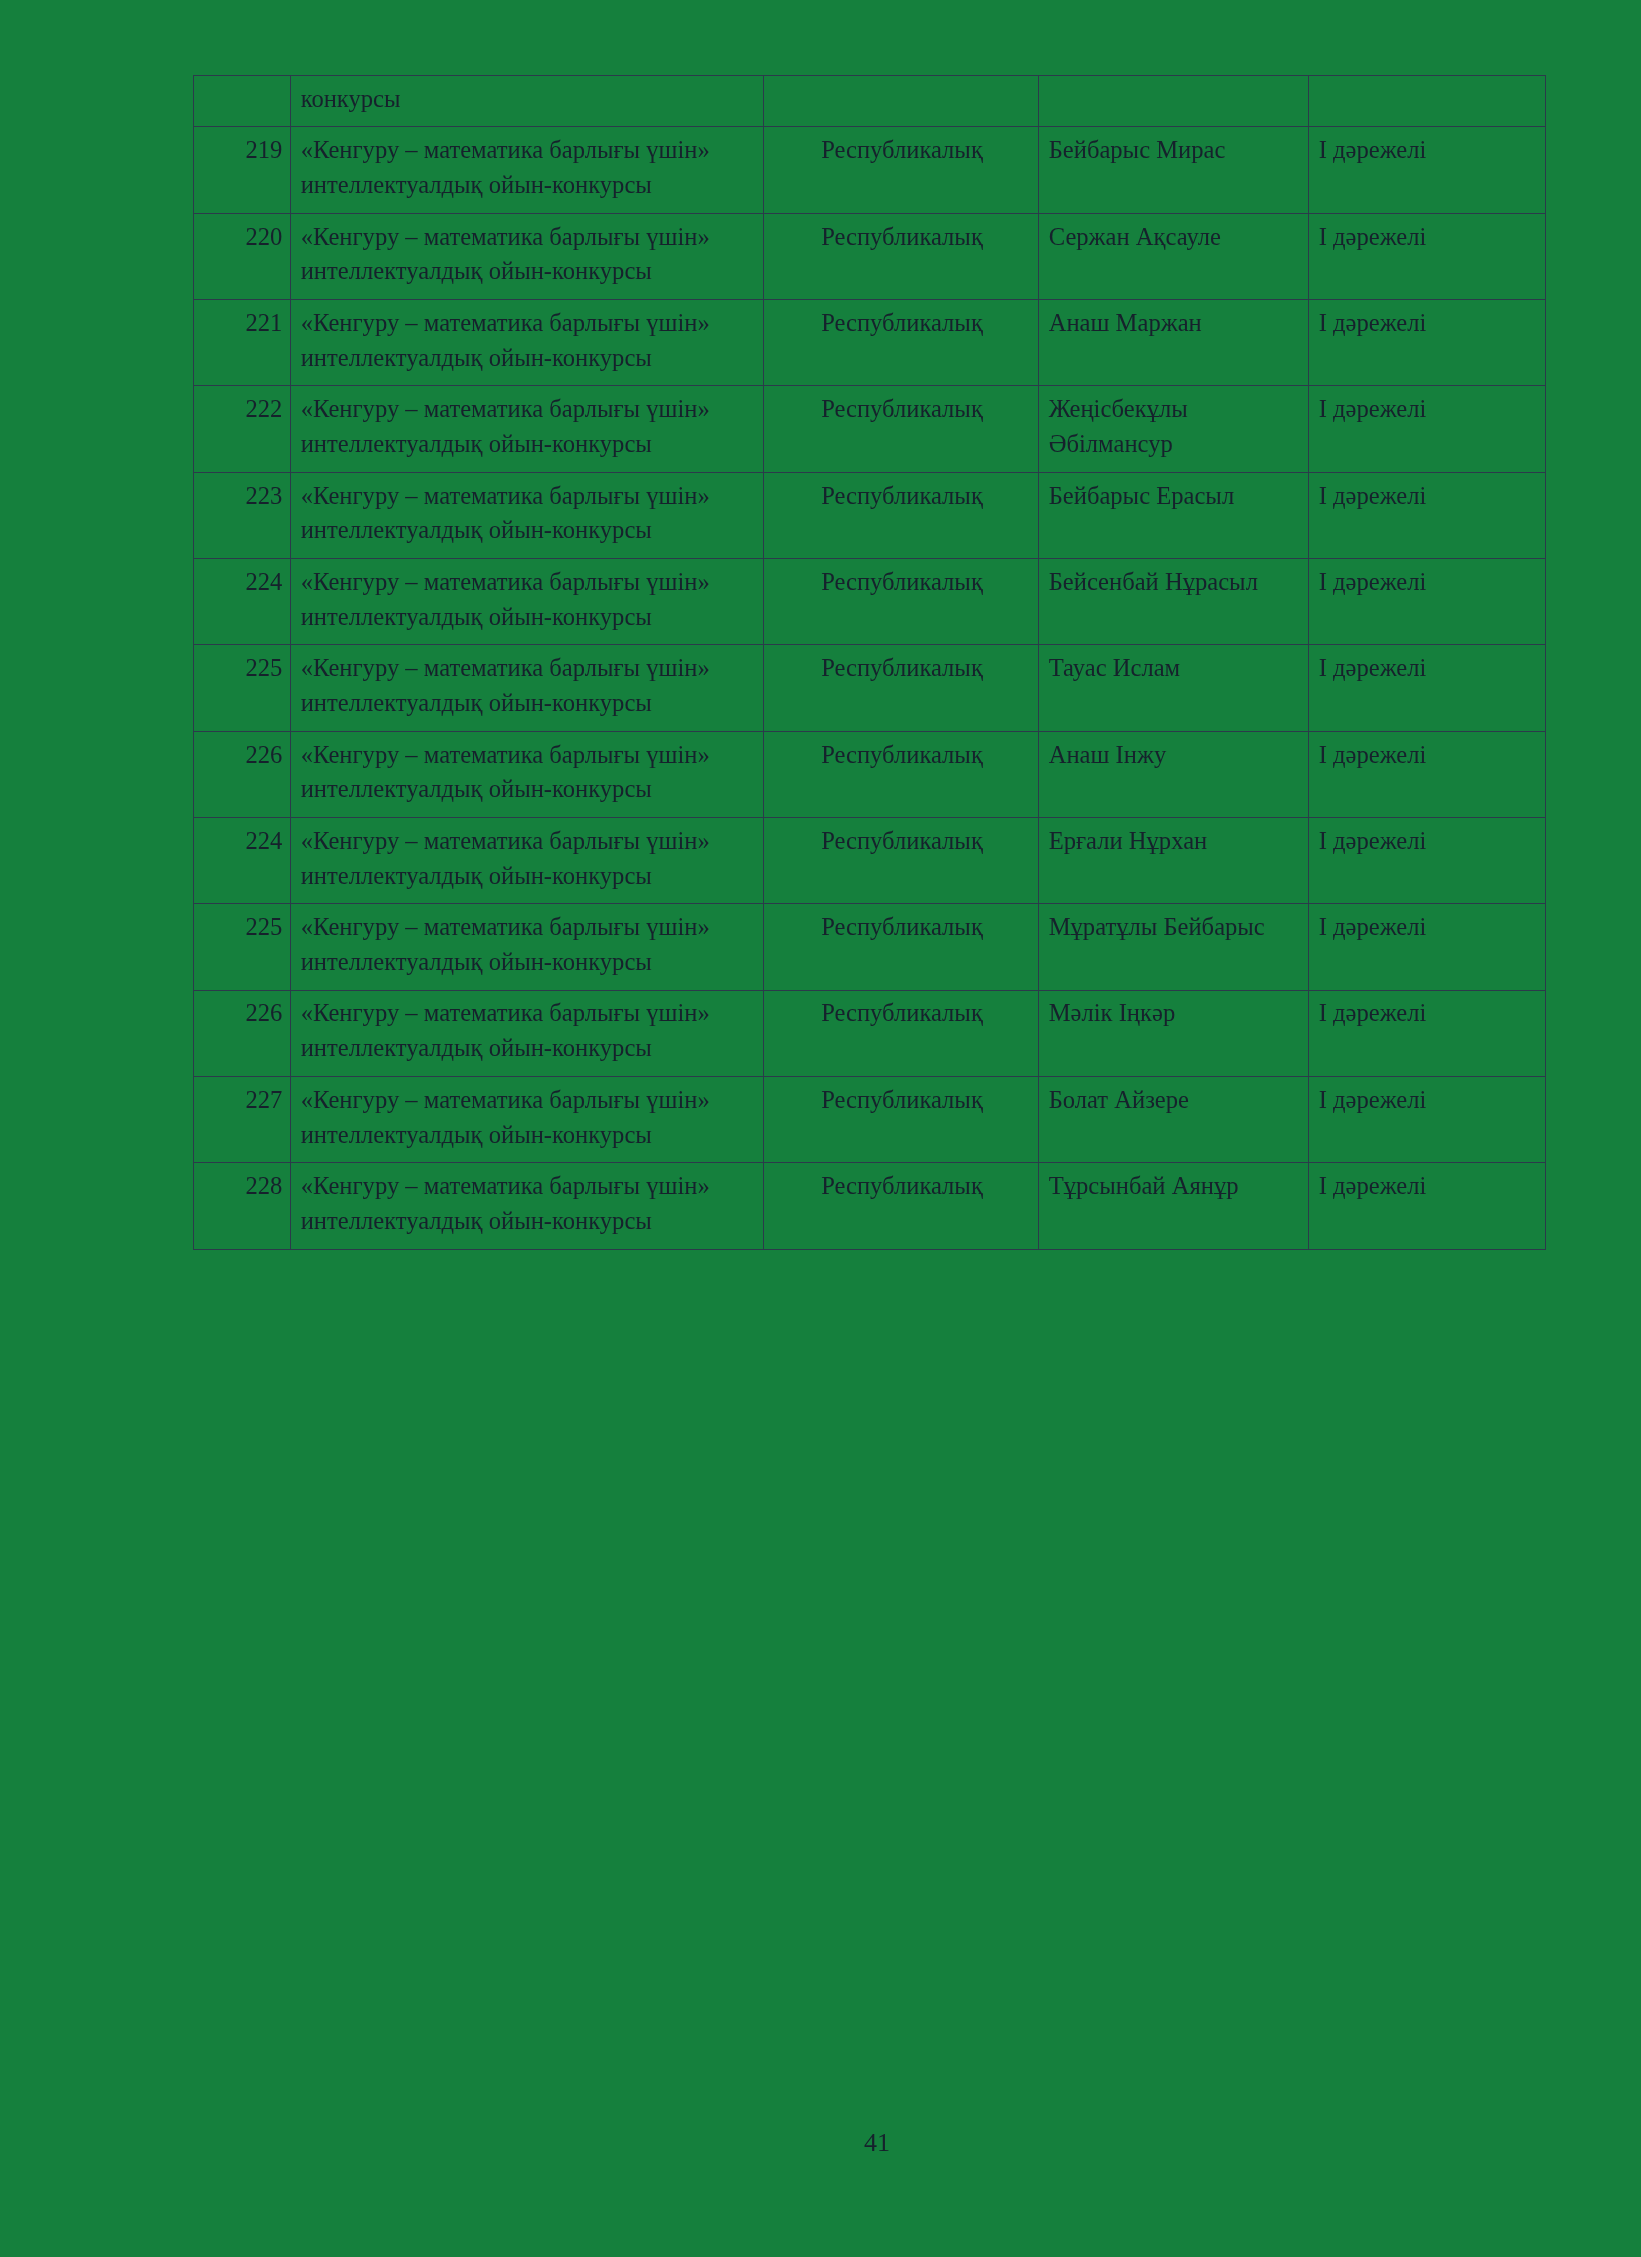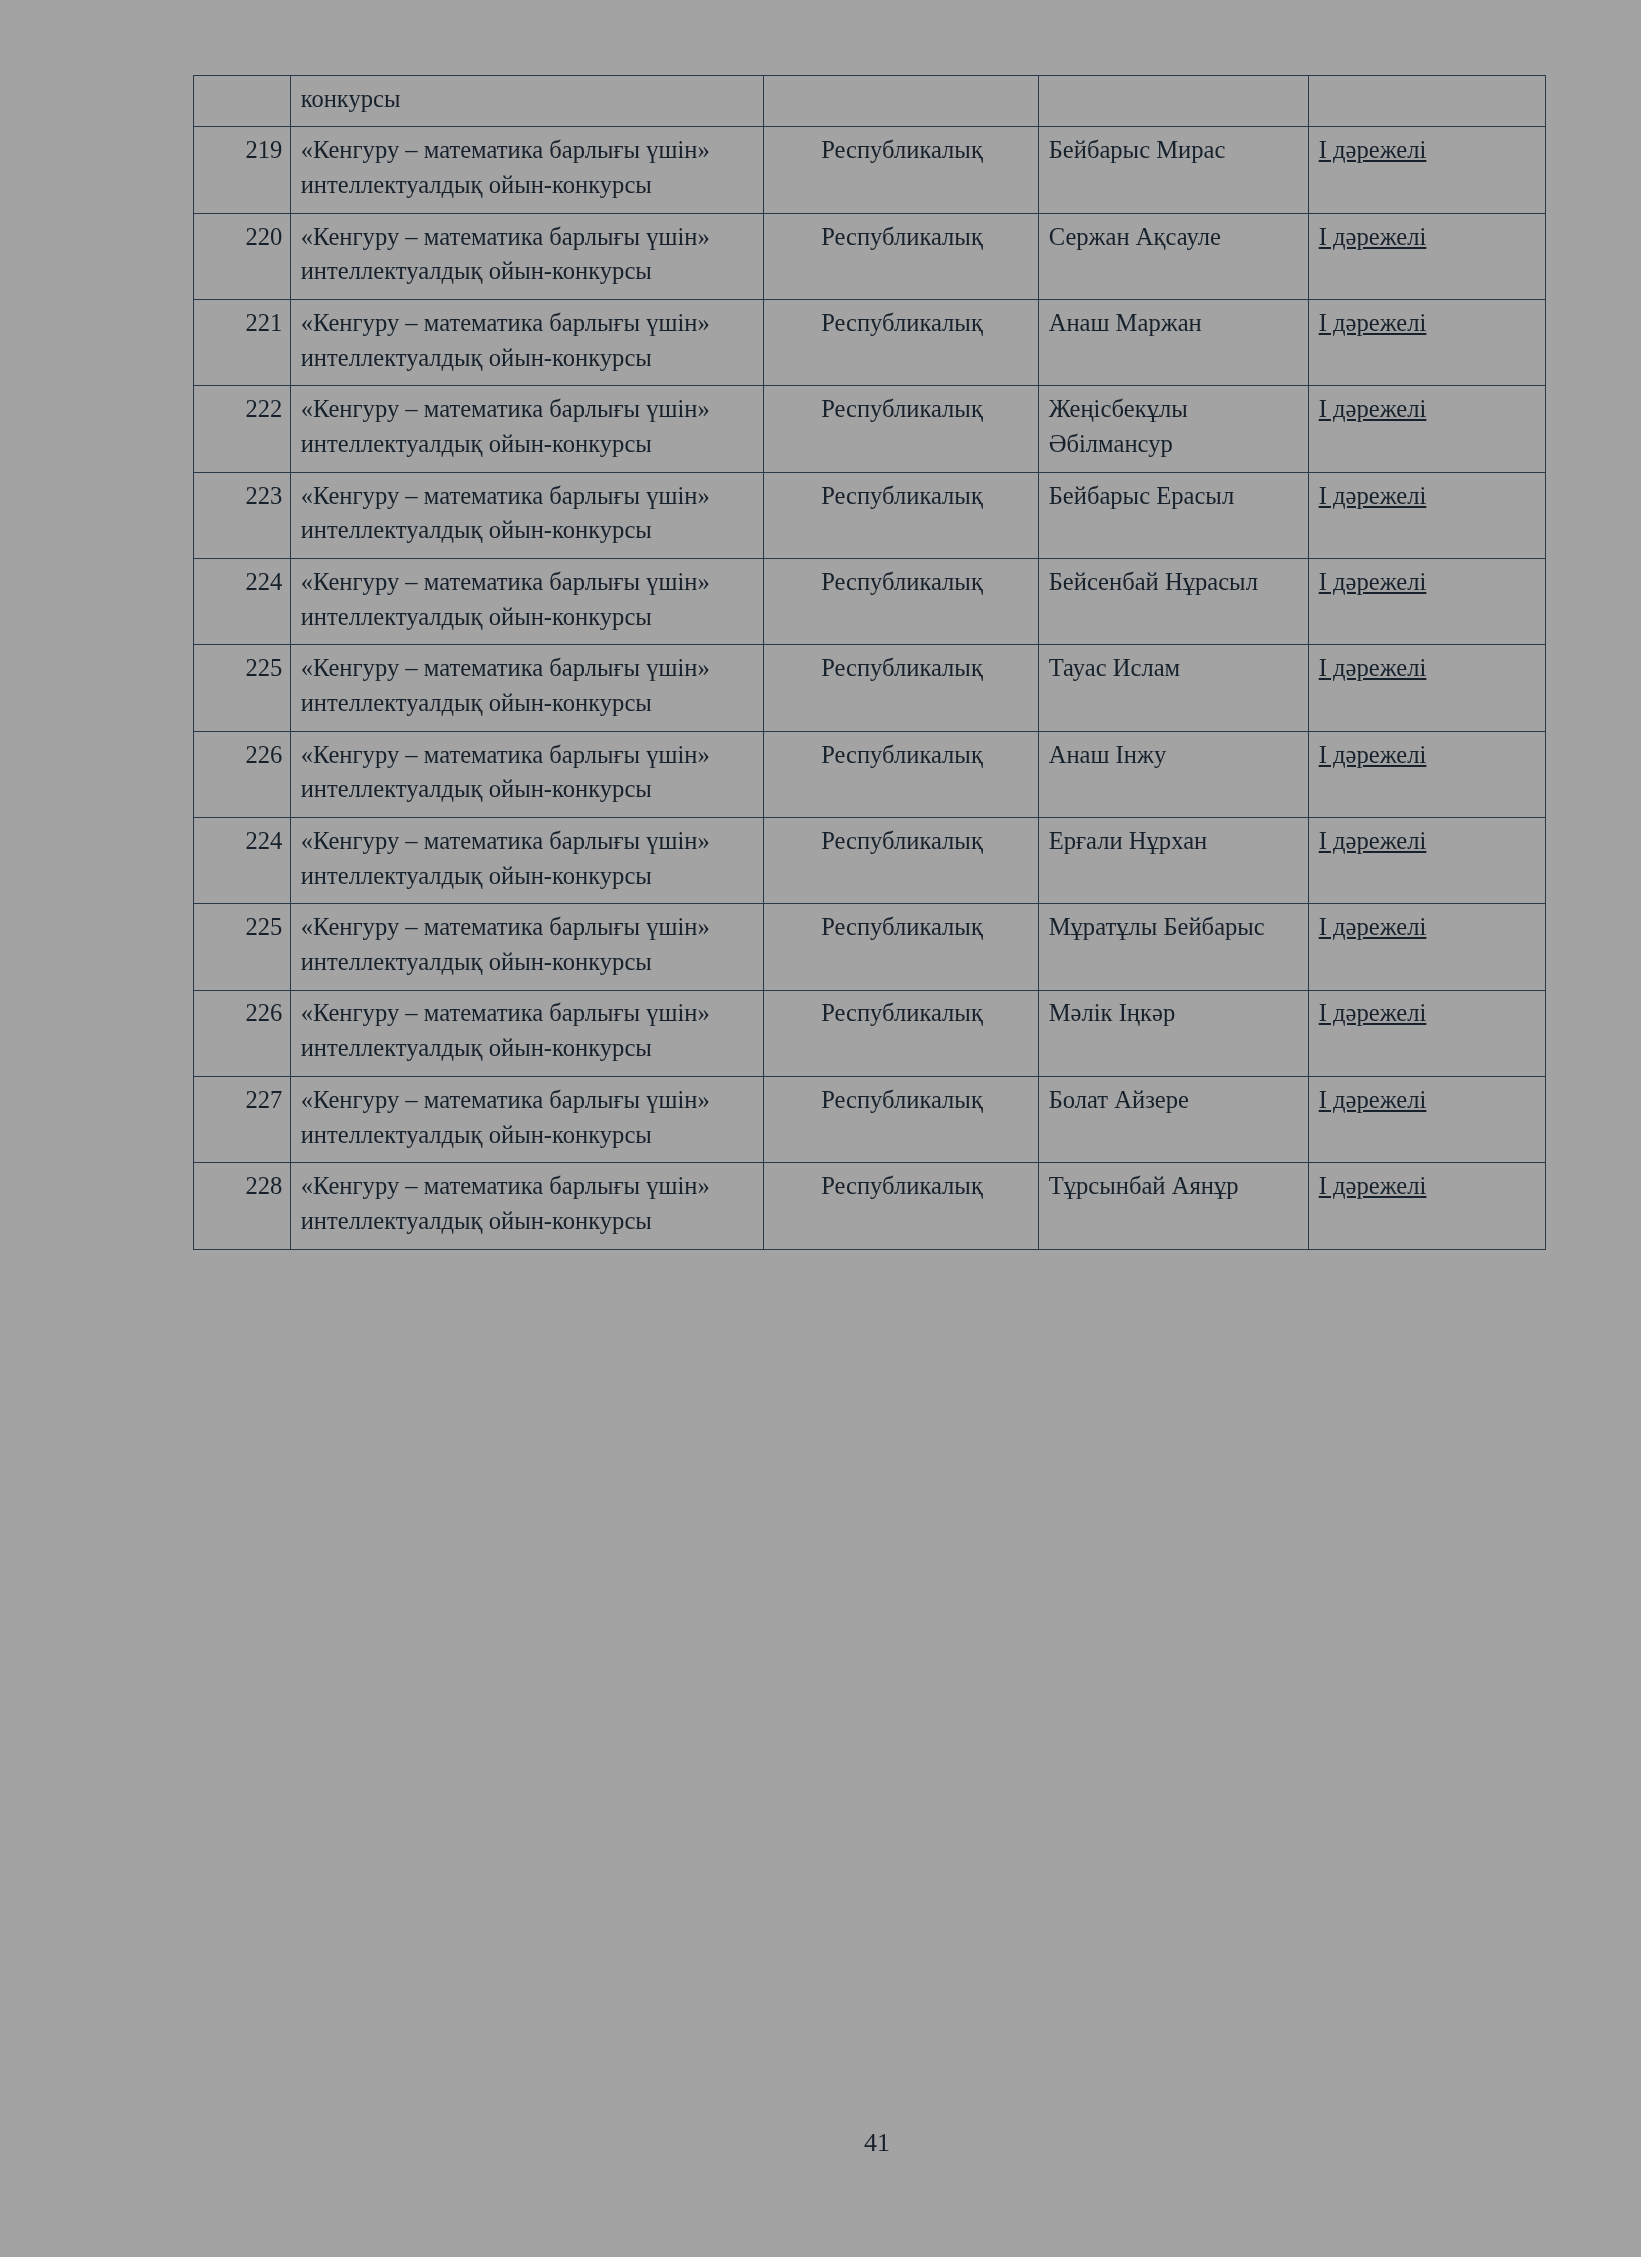--- a/index.html
+++ b/index.html
@@ -14,21 +14,21 @@
     color: #1a1a1a;
     position: relative;
     overflow: hidden;
   }
   .page {
     position: absolute;
     left: 0;
     top: 0;
     width: 1641px;
     height: 2257px;
-    background: #a3a3a3;
+    background: #15803d;
   }
   .sheet {
     position: absolute;
     left: 193px;
     top: 75px;
     width: 1352px;
   }
   table.doc-table {
     border-collapse: collapse;
     width: 1352px;
@@ -56,21 +56,20 @@
   td.level {
     text-align: center;
     padding-top: 7.7px;
   }
   td.part {
     padding-top: 7.7px;
   }
   td.award {
     padding-top: 7.7px;
     padding-left: 21px;
-    text-decoration: underline;
   }
   td.name {
     padding-top: 7.7px;
   }
   .row-first td {
     padding-top: 3.9px;
   }
   .pagenum {
     position: absolute;
     left: 8px;

